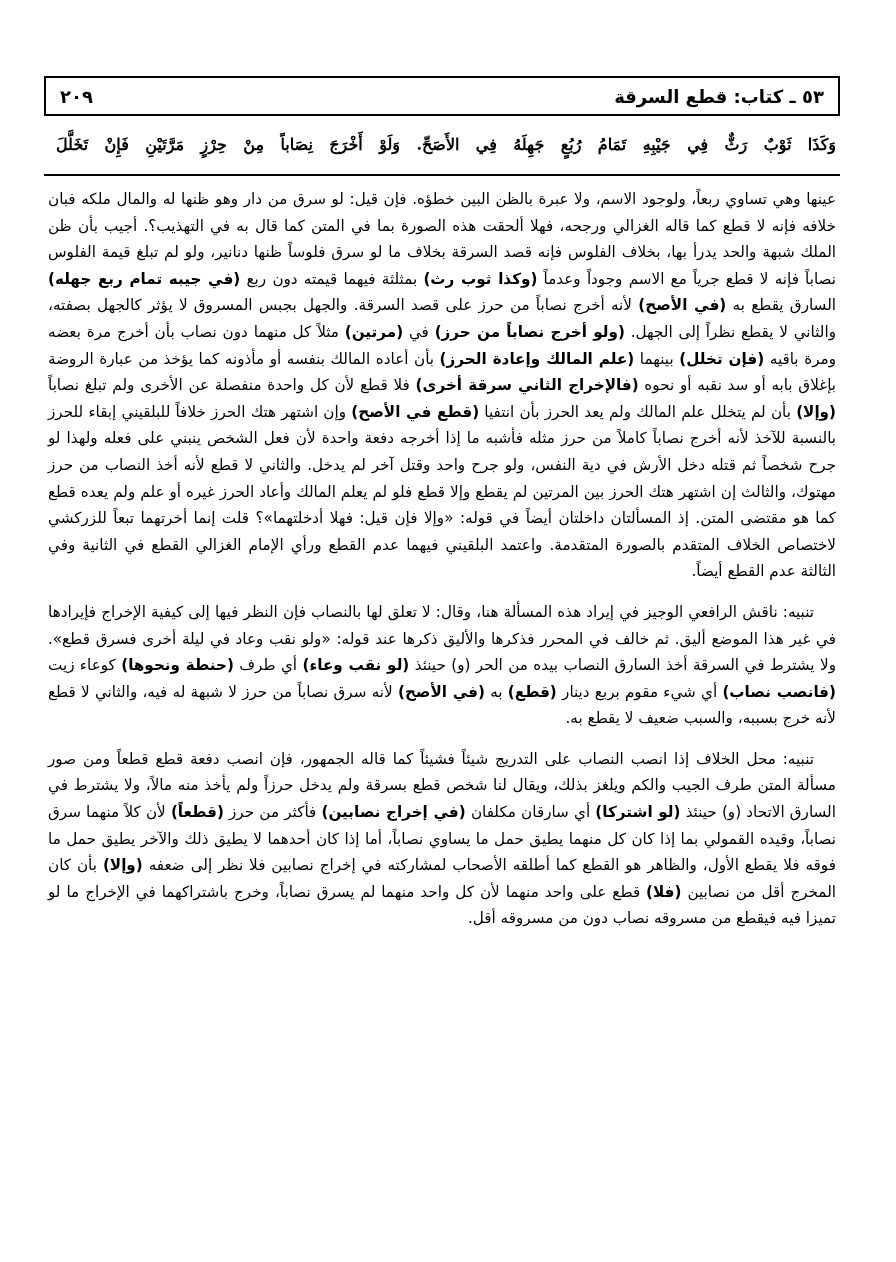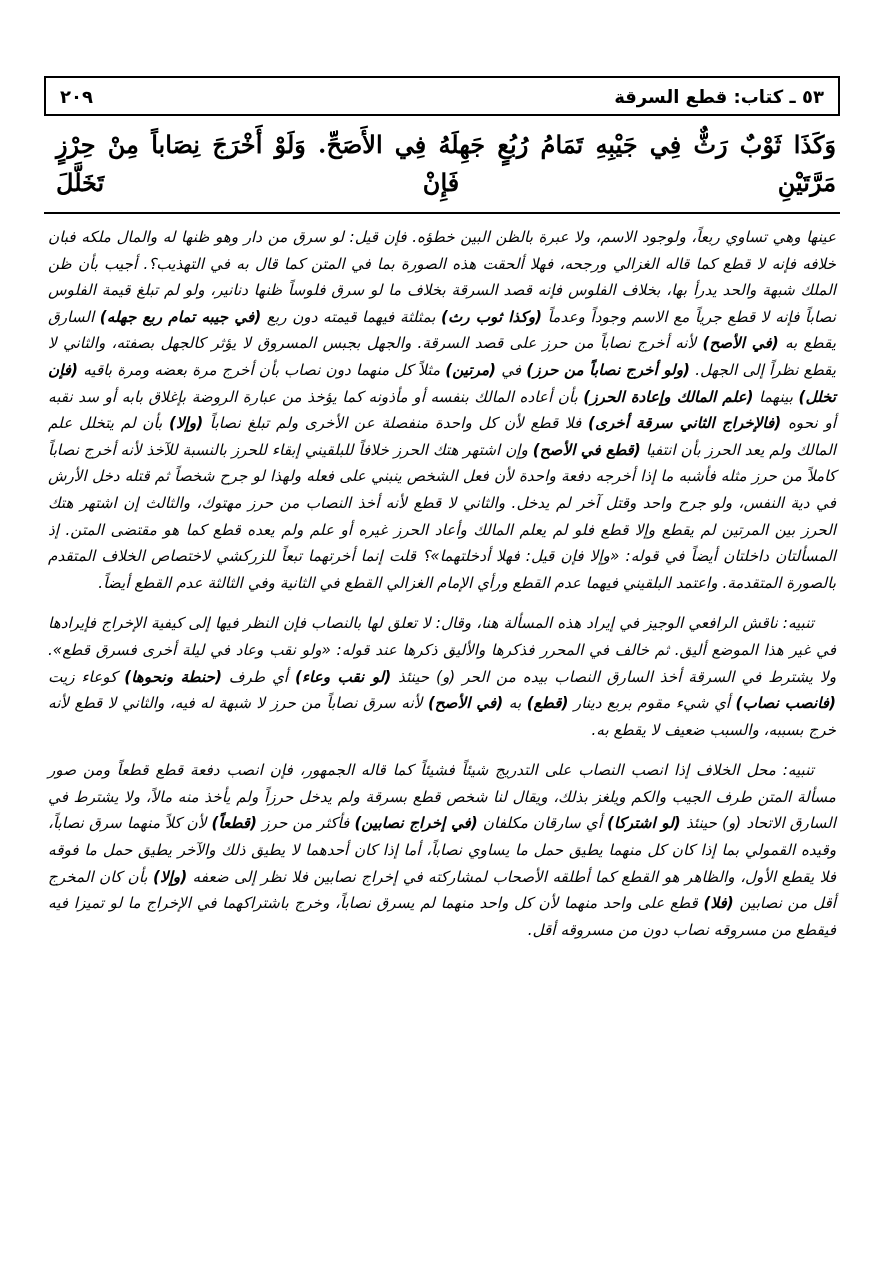--- a/index.html
+++ b/index.html
@@ -33,41 +33,40 @@
       font-size: 18px;
     }
     .header-title { direction: rtl; }
     .header-page { direction: rtl; }
     .matn {
       direction: rtl;
       text-align: justify;
       text-align-last: justify;
       font-family: "DejaVu Serif", "Liberation Serif", serif;
       font-weight: bold;
-      font-size: 24px;
+      font-size: 16px;
       line-height: 38px;
       margin-top: 10px;
       padding: 0 4px;
       margin-left: 8px;
     }
     .matn .line { display: block; }
     .matn .line.last { text-align-last: right; }
     .rule {
       height: 2px;
       background: #000;
       margin: 10px 0 10px 0;
     }
     .sharh {
       direction: rtl;
       text-align: justify;
       font-family: "DejaVu Sans", "Liberation Sans", sans-serif;
       font-size: 15.2px;
       line-height: 26.6px;
       padding: 0 4px;
-      font-style: italic;
     }
     .sharh p {
       margin: 0 0 14px 0;
     }
     .sharh p.indent { text-indent: 22px; }
     .sharh b { font-weight: bold; }
   </style>
 </head>
 <body>
 

